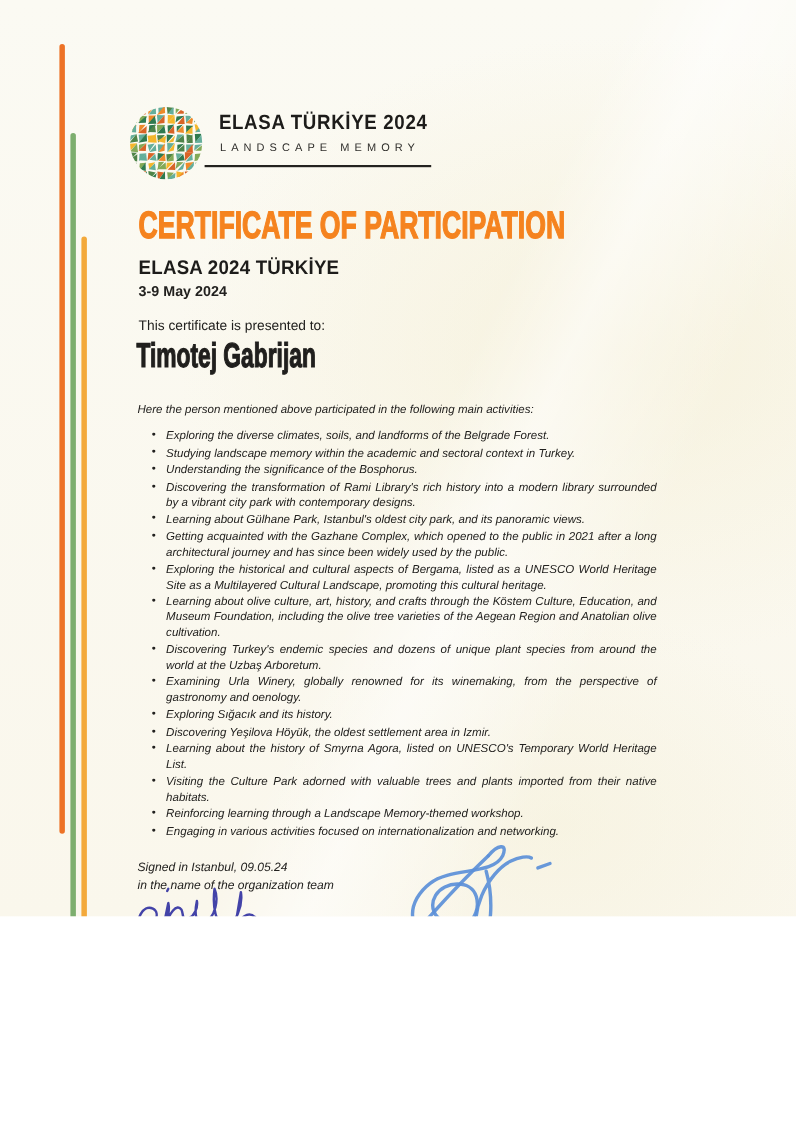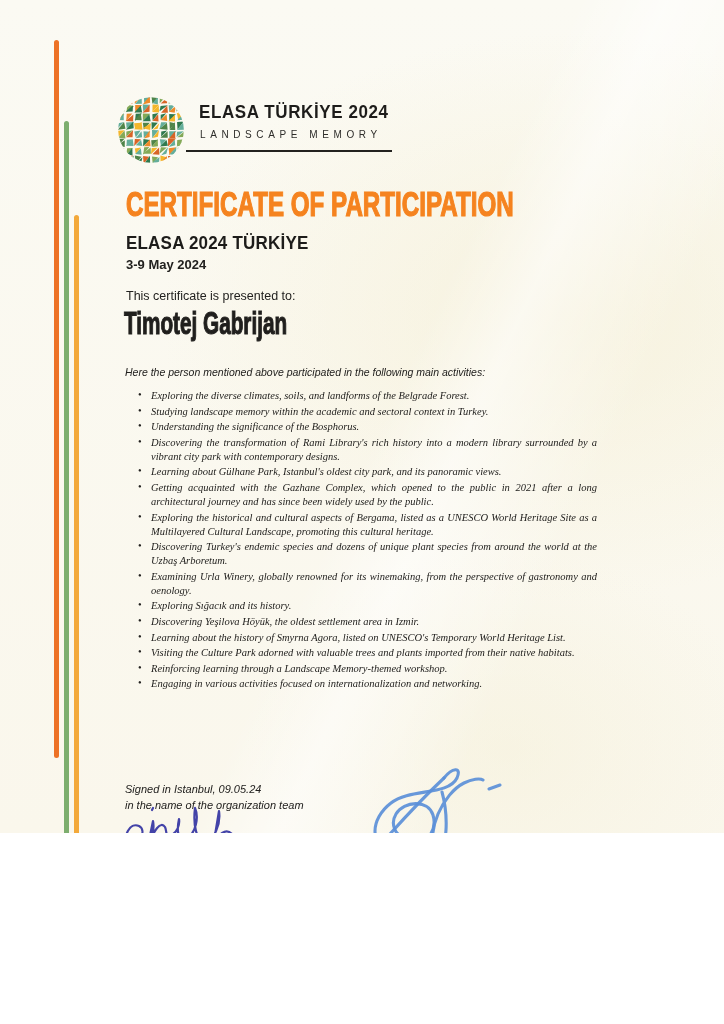--- a/index.html
+++ b/index.html
@@ -26,21 +26,21 @@
   h1.title{margin:0;left:126px;top:187px;font-size:31px;font-weight:700;color:var(--accent,#F5831F);
     -webkit-text-stroke:1.1px var(--accent,#F5831F);transform:scaleX(0.78) scaleY(1.12);}
   .event{left:126px;top:233px;font-size:17px;font-weight:700;letter-spacing:0.2px;color:#1d1c1a;transform:scaleY(1.05);transform-origin:left top;}
   .dates{left:126px;top:257px;font-size:13px;color:#22211f;font-weight:bold;}
   .presented{left:126px;top:289px;font-size:12.5px;color:#22211f;}
   .name{left:124px;top:308px;font-size:28px;font-weight:700;color:#201f1d;
     -webkit-text-stroke:1px #201f1d;transform:scaleX(0.74) scaleY(1.12);}
   .intro{left:125px;top:366px;font-size:10.5px;font-style:italic;color:#22211f;}
   
   .acts{position:absolute;left:137px;top:389px;width:460px;margin:0;padding:0;list-style:none;}
-  .acts li{position:relative;padding-left:14px;margin-bottom:1.6px;font-style:italic;font-size:10.5px;line-height:14px;text-align:justify;color:#22211f;font-family:Liberation Serif, serif;}
+  .acts li{position:relative;padding-left:14px;margin-bottom:1.6px;font-style:italic;font-size:10.5px;line-height:14px;text-align:justify;color:#22211f;}
   .acts li::before{content:"\2022";position:absolute;left:1px;top:-1px;font-style:normal;}
   
   .signed{left:125px;top:781px;font-size:11px;font-style:italic;line-height:16px;color:#22211f;}
   .sigline{position:absolute;top:855px;height:1.5px;background:#4a4a47;}
   .sl1{left:126px;width:142px;}
   .sl2{left:311px;width:141px;}
   .signame{position:absolute;top:864px;font-size:12.5px;font-weight:700;color:#1b1b19;padding-left:11px;}
   .sigrole{position:absolute;top:883px;font-size:11px;color:#232321;}
   .c1{left:126px;} .c2{left:312px;}
   .sig{position:absolute;pointer-events:none;}
@@ -211,20 +211,21 @@
   <div class="abs intro">Here the person mentioned above participated in the following main activities:</div>
 
   <ul class="acts">
     <li>Exploring the diverse climates, soils, and landforms of the Belgrade Forest.</li>
       <li>Studying landscape memory within the academic and sectoral context in Turkey.</li>
       <li>Understanding the significance of the Bosphorus.</li>
       <li>Discovering the transformation of Rami Library's rich history into a modern library surrounded by a vibrant city park with contemporary designs.</li>
       <li>Learning about Gülhane Park, Istanbul's oldest city park, and its panoramic views.</li>
       <li>Getting acquainted with the Gazhane Complex, which opened to the public in 2021 after a long architectural journey and has since been widely used by the public.</li>
       <li>Exploring the historical and cultural aspects of Bergama, listed as a UNESCO World Heritage Site as a Multilayered Cultural Landscape, promoting this cultural heritage.</li>
+      <li>Learning about olive culture, art, history, and crafts through the Köstem Culture, Education, and Museum Foundation, including the olive tree varieties of the Aegean Region and Anatolian olive cultivation.</li>
       <li>Discovering Turkey's endemic species and dozens of unique plant species from around the world at the Uzbaş Arboretum.</li>
       <li>Examining Urla Winery, globally renowned for its winemaking, from the perspective of gastronomy and oenology.</li>
       <li>Exploring Sığacık and its history.</li>
       <li>Discovering Yeşilova Höyük, the oldest settlement area in Izmir.</li>
       <li>Learning about the history of Smyrna Agora, listed on UNESCO's Temporary World Heritage List.</li>
       <li>Visiting the Culture Park adorned with valuable trees and plants imported from their native habitats.</li>
       <li>Reinforcing learning through a Landscape Memory-themed workshop.</li>
       <li>Engaging in various activities focused on internationalization and networking.</li>
   </ul>
 

